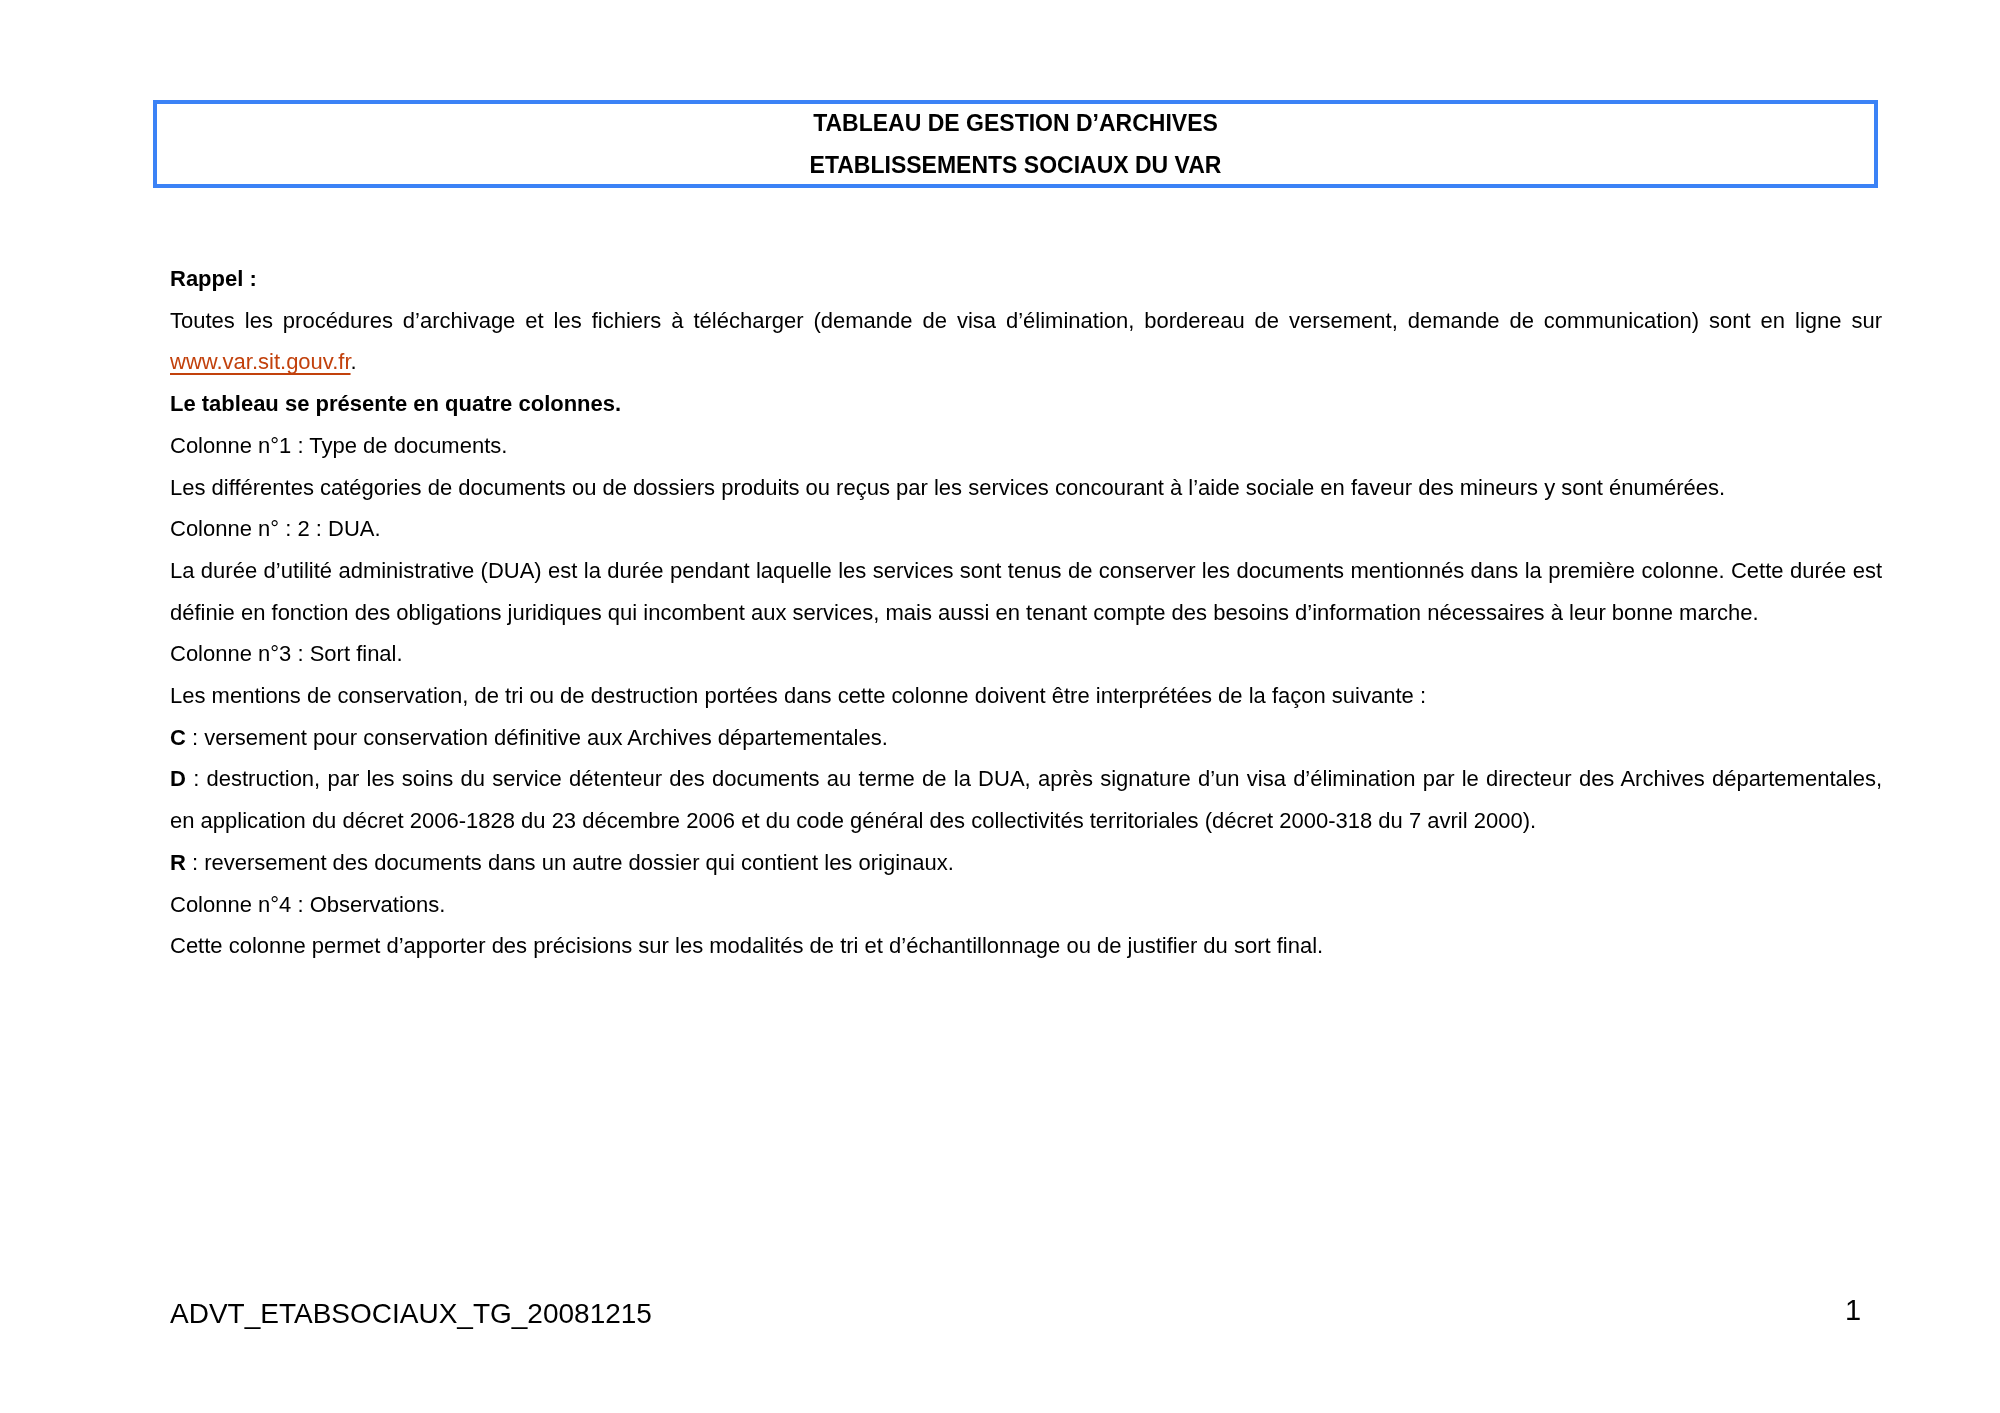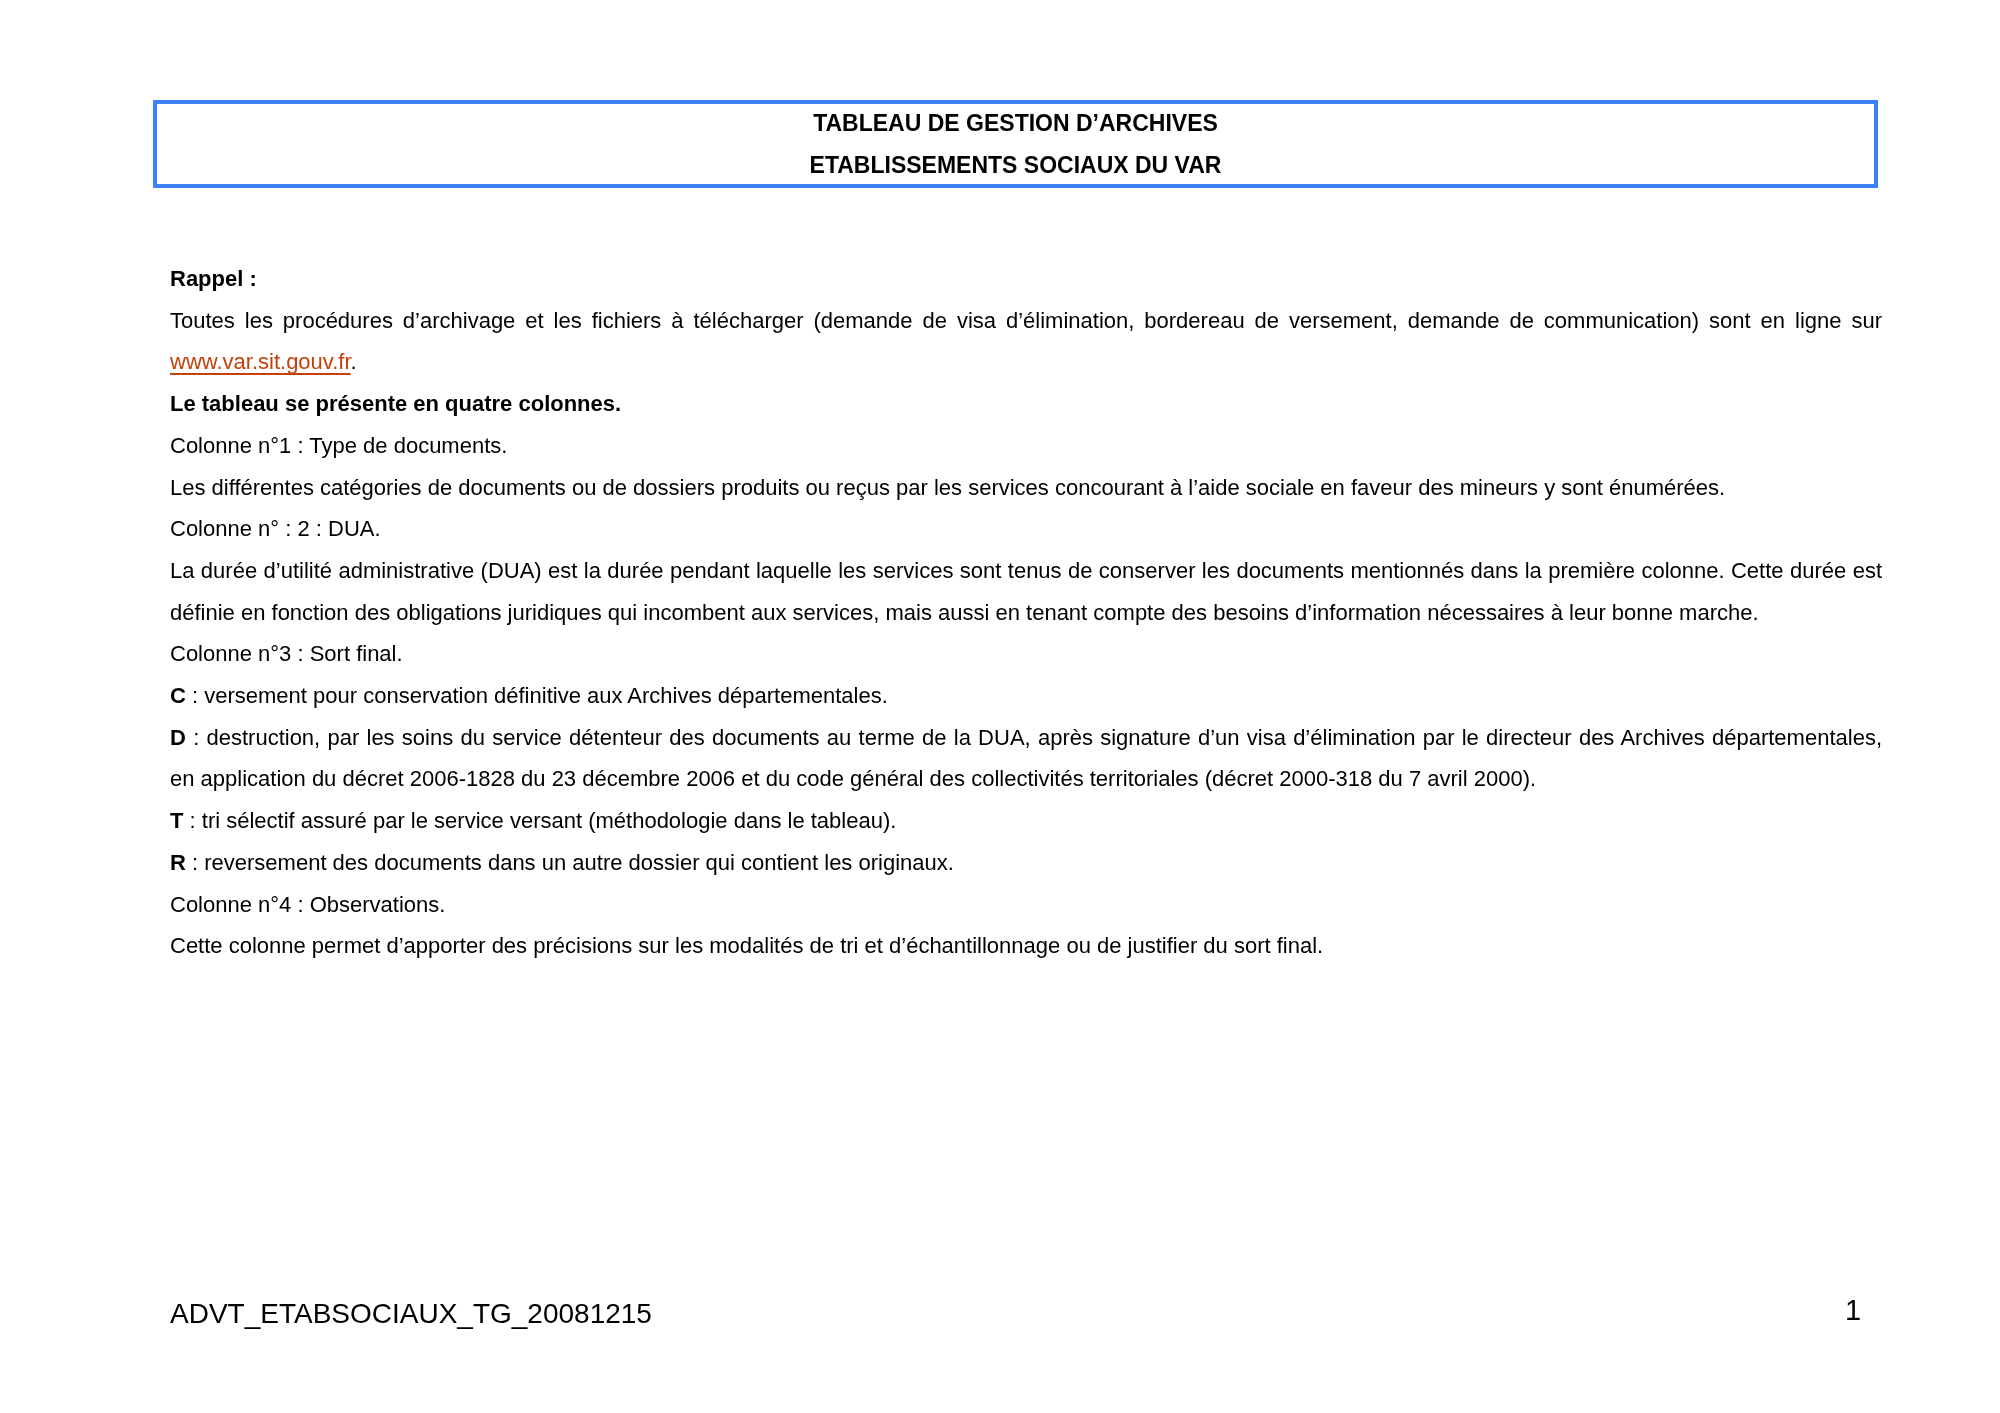--- a/index.html
+++ b/index.html
@@ -87,24 +87,24 @@
 
     <p class="bold gap-above">Le tableau se présente en quatre colonnes.</p>
 
     <p><span class="u">Colonne n°1 : Type de documents.</span></p>
     <p>Les différentes catégories de documents ou de dossiers produits ou reçus par les services concourant à l’aide sociale en faveur des mineurs y sont énumérées.</p>
 
     <p><span class="u">Colonne n° : 2 : DUA.</span></p>
     <p>La durée d’utilité administrative (DUA) est la durée pendant laquelle les services sont tenus de conserver les documents mentionnés dans la première colonne. Cette durée est définie en fonction des obligations juridiques qui incombent aux services, mais aussi en tenant compte des besoins d’information nécessaires à leur bonne marche.</p>
 
     <p><span class="u">Colonne n°3 : Sort final.</span></p>
+    <p>Les mentions de conservation, de tri ou de destruction portées dans cette colonne doivent être interprétées de la façon suivante :</p>
 
     <p><strong>C</strong><span> : versement pour conservation définitive aux Archives départementales.</span></p>
     <p><strong>D</strong><span> : destruction, par les soins du service détenteur des documents au terme de la DUA, après signature d’un visa d’élimination par le directeur des Archives départementales, en application du décret 2006-1828 du 23 décembre 2006 et du code général des collectivités territoriales (décret 2000-318 du 7 avril 2000).</span></p>
-    <p><strong>T</strong><span> : tri sélectif assuré par le service versant (méthodologie dans le tableau).</span></p>
     <p><strong>R</strong><span> : reversement des documents dans un autre dossier qui contient les originaux.</span></p>
 
     <p><span class="u">Colonne n°4 : Observations.</span></p>
     <p>Cette colonne permet d’apporter des précisions sur les modalités de tri et d’échantillonnage ou de justifier du sort final.</p>
 
   </div>
 
   <div class="footer-left">ADVT_ETABSOCIAUX_TG_20081215</div>
   <div class="footer-page">1</div>
 

